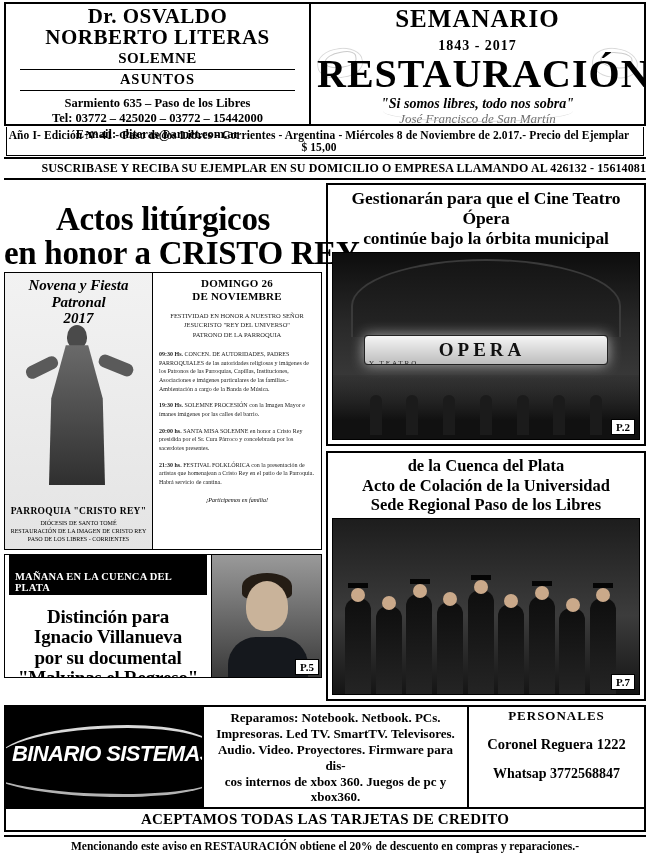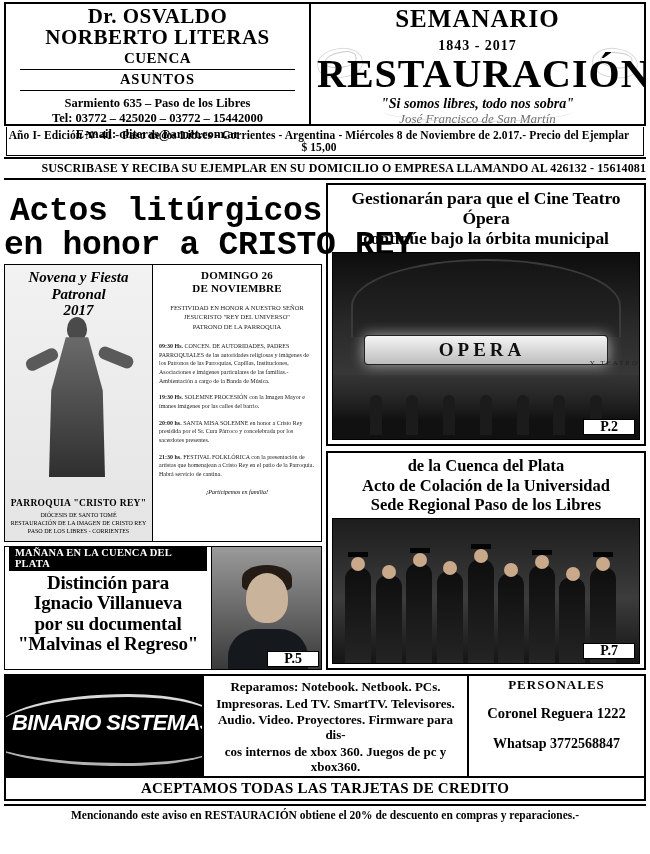--- a/index.html
+++ b/index.html
@@ -198,27 +198,27 @@
     width: 642px;
     margin: 3px auto 0 auto;
     display: flex;
     gap: 4px;
   }
   .col-left { width: 318px; }
   .col-right { width: 320px; }
 
   
   .lead-head {
-    text-align: right;
-    font-family: Liberation Mono, monospace;
+    text-align: center;
+    font-family: Liberation Serif, serif;
     font-weight: bold;
     font-size: 33px;
     line-height: 1.02;
     letter-spacing: -0.3px;
-    margin: 12px 0 2px 0;
+    margin: 20px 0 2px 0;
     white-space: nowrap;
   }
   .lead-head .l2 { font-size: 33px; }
 
   .lead-body {
     border: 1px solid #000;
     height: 278px;
     display: flex;
     background: #fff;
     overflow: hidden;
@@ -327,23 +327,23 @@
     flex: 1;
     padding: 0 4px;
     position: relative;
   }
   .manana-tag {
     display: inline-block;
     background: #000;
     color: #fff;
     font-weight: bold;
     font-size: 10.5px;
-    padding: 0 6px 2px 6px;
+    padding: 16px 6px 2px 6px;
     letter-spacing: 0.2px;
-    margin: 0 0 2px 0;
+    margin: 0 0 12px 0;
   }
   .manana-head {
     text-align: center;
     font-weight: bold;
     font-size: 19px;
     line-height: 1.06;
     letter-spacing: -0.2px;
   }
   .manana-right {
     width: 110px;
@@ -370,22 +370,22 @@
     left: 16px; bottom: 0;
     width: 80px; height: 40px;
     background: #15181d;
     border-radius: 28px 28px 0 0;
   }
   .pgbadge {
     position: absolute;
     background: #fff;
     border: 1px solid #000;
     font-weight: bold;
-    font-size: 14px;
-    padding: 0 16px;
+    font-size: 11px;
+    padding: 0 4px;
     line-height: 14px;
   }
   .pg-p5 { right: 2px; bottom: 2px; }
 
   
   .cine-box {
     border: 2px solid #000;
     padding: 3px 4px 4px 4px;
   }
   .cine-head {
@@ -418,21 +418,21 @@
     left: 0; right: 8px; top: 46%;
     text-align: center;
     font-weight: bold;
     font-size: 19px;
     letter-spacing: 4px;
     color: #111;
   }
   .cine-photo .ytxt {
     position: absolute;
     left: 0; right: 0; top: 57%;
-    text-align: right;
+    text-align: left;
     font-size: 7px;
     letter-spacing: 2px;
     color: #222;
     padding-left: 36px;
   }
   .cine-photo .crowd {
     position: absolute;
     left: 0; right: 0; bottom: 0; height: 64px;
     background: linear-gradient(180deg, rgba(20,20,20,.1), #111 70%);
   }
@@ -454,21 +454,21 @@
   }
   .colacion-head {
     text-align: center;
     font-family: "Liberation Serif", serif;
     font-weight: bold;
     font-size: 16.5px;
     line-height: 1.16;
   }
   .colacion-photo {
     margin-top: 4px;
-    height: 146px;
+    height: 177px;
     border: 1px solid #000;
     position: relative;
     overflow: hidden;
     background: linear-gradient(180deg,#1d1d1d 0%, #3c3c3c 55%, #151515 100%);
   }
   .colacion-photo .g {
     position: absolute; bottom: 0;
     width: 26px; height: 96px;
     background: linear-gradient(180deg,#0e0e0e,#242424);
     border-radius: 12px 12px 0 0;
@@ -587,21 +587,21 @@
 </head>
 <body>
 
 <div class="page">
 
   <div class="masthead">
 
     <div class="mast-left">
       <div class="mast-name1">Dr. OSVALDO</div>
       <div class="mast-name2">NORBERTO LITERAS</div>
-      <div class="mast-abog">CUENCA</div>
+      <div class="mast-abog">SOLEMNE</div>
       <div class="mast-rule"></div>
       <div class="mast-asuntos">ASUNTOS</div>
       <div class="mast-rule"></div>
       <div class="mast-addr">Sarmiento 635 – Paso de los Libres</div>
       <div class="mast-tel">Tel: 03772 – 425020 – 03772 – 15442000</div>
       <div class="mast-mail">E-mail: oliteras@arnet.com.ar</div>
     </div>
 
     <div class="mast-right">
       <div class="dove left"></div>

